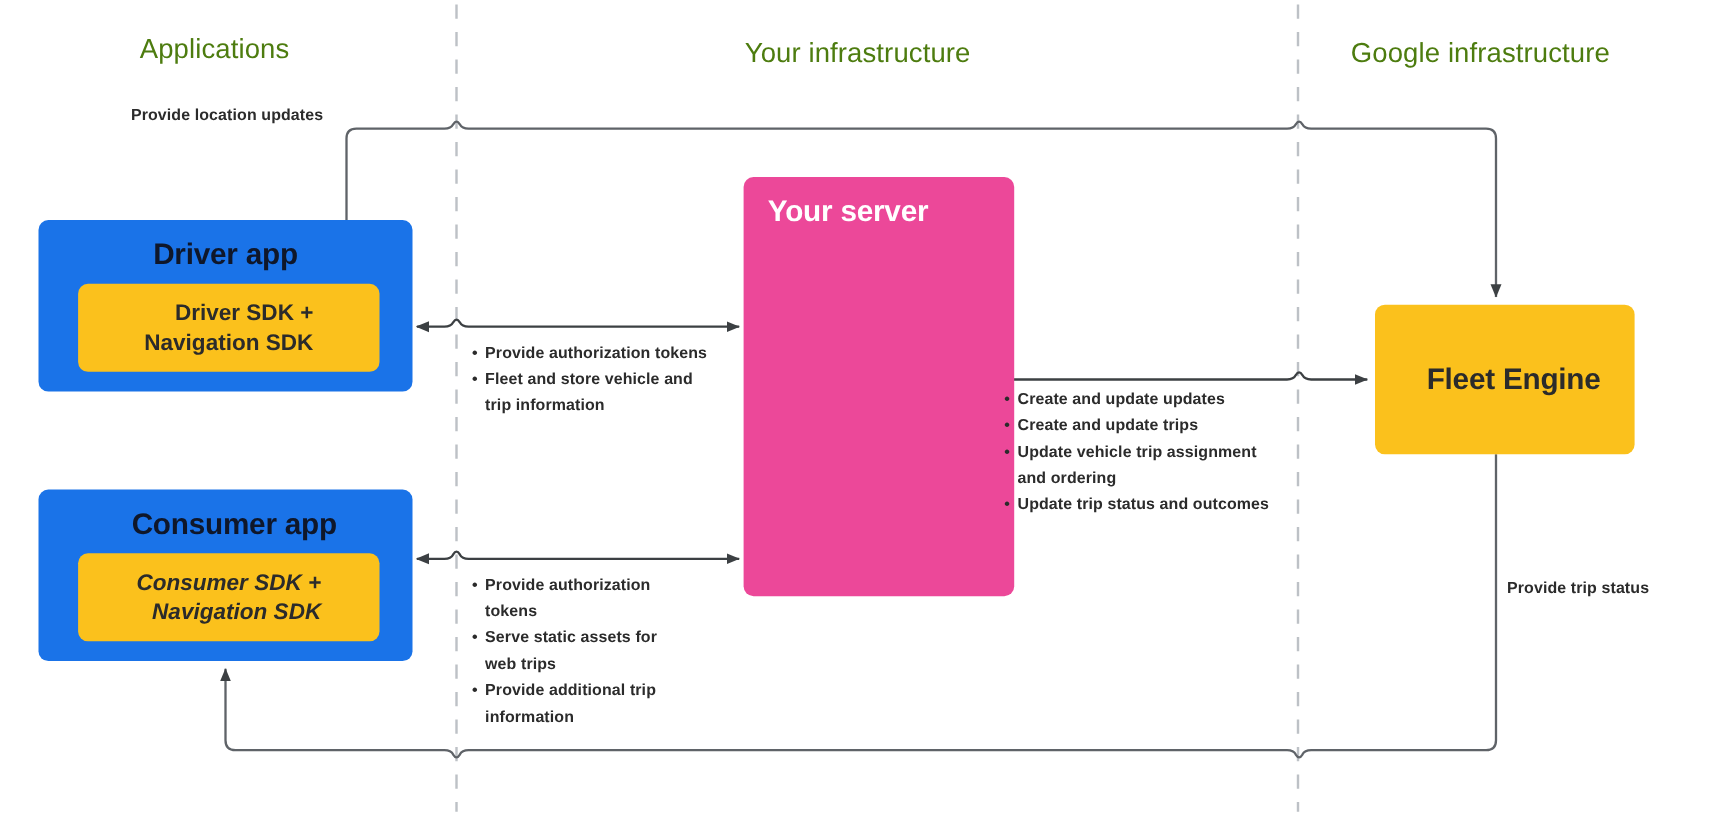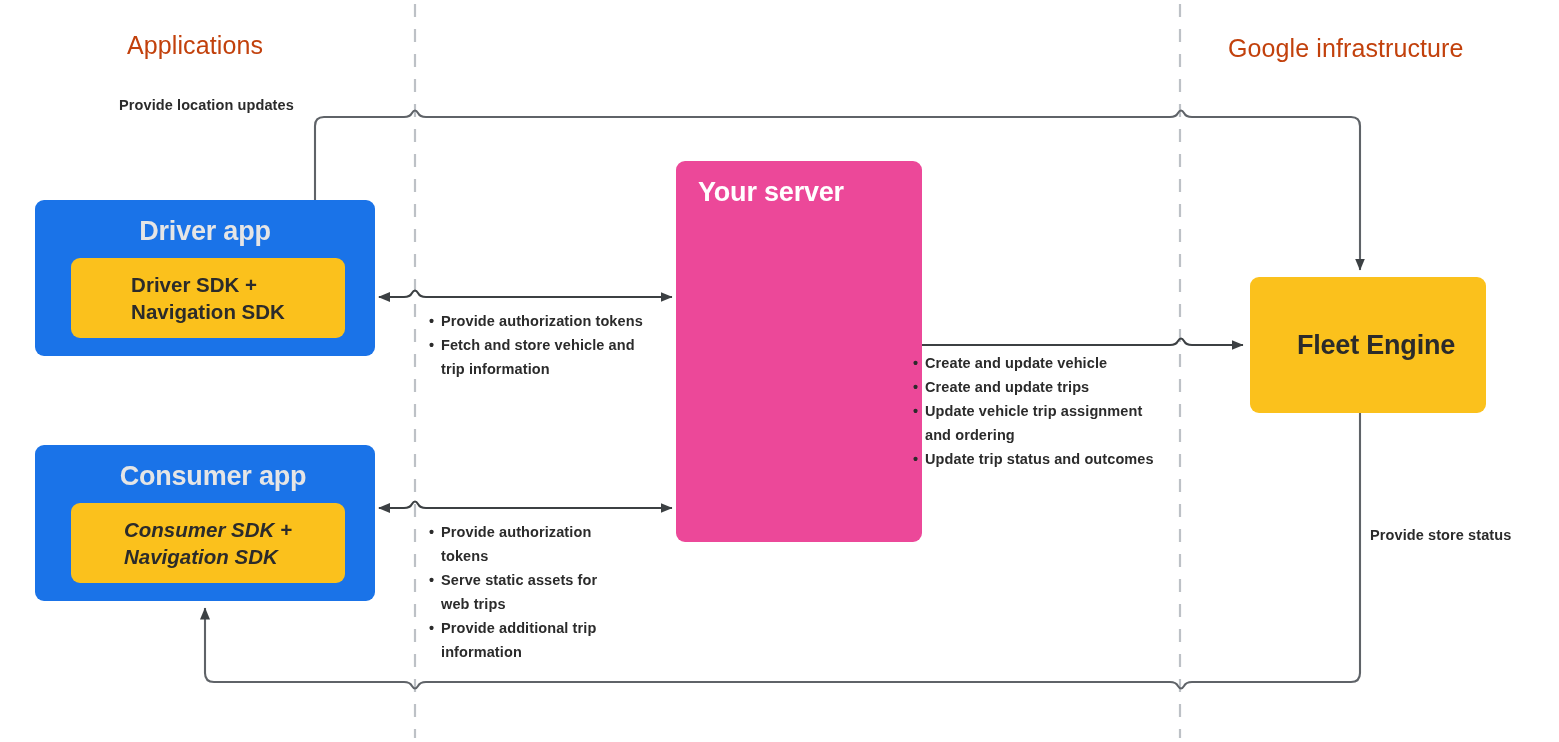--- a/index.html
+++ b/index.html
@@ -22,53 +22,53 @@
     width: 1559px;
     height: 742px;
     pointer-events: none;
   }
 
   
   .col-header {
     position: absolute;
     font-size: 25px;
     font-weight: 400;
-    color: #c2410c;
+    color: #4d7c0f;
     white-space: nowrap;
     letter-spacing: 0.1px;
   }
   #hdr-applications { left: 127px; top: 31px; }
   #hdr-your-infra   { left: 677px; top: 34px; }
   #hdr-google-infra { left: 1228px; top: 34px; }
 
   
   .app-box {
     position: absolute;
     background: #1a73e8;
     border-radius: 9px;
     box-sizing: border-box;
   }
   .app-box-title {
     position: absolute;
     left: 0;
     right: 0;
     text-align: center;
-    color: #e5e5e5;
+    color: #0f172a;
     font-size: 27px;
     font-weight: bold;
     letter-spacing: -0.2px;
   }
   .sdk-box {
     position: absolute;
     background: #fbc11c;
     border-radius: 9px;
     display: flex;
     align-items: center;
     justify-content: center;
-    text-align: left;
+    text-align: right;
     color: #2b2b2b;
     font-size: 20.5px;
     font-weight: bold;
     line-height: 1.34;
     box-sizing: border-box;
   }
 
   #box-driver-app   { left: 35px;  top: 200px; width: 340px; height: 156px; }
   #box-driver-app .app-box-title { top: 16px; }
   #sdk-driver       { left: 36px;  top: 58px;  width: 274px; height: 80px; }
@@ -184,20 +184,21 @@
              L214,682 Q205,682 205,673 L205,608" fill="none" stroke="#5f6368" stroke-width="2.1" marker-end="url(#arrowEndDark)"></path>
 
     <path d="M379,297 L404,297 q6,0 8,-4 q3,-5 6,0 q2,4 8,4 L672,297" fill="none" stroke="#3c4043" stroke-width="2.1" marker-start="url(#arrowStartDark)" marker-end="url(#arrowEndDark)"></path>
 
     <path d="M379,508 L404,508 q6,0 8,-4 q3,-5 6,0 q2,4 8,4 L672,508" fill="none" stroke="#3c4043" stroke-width="2.1" marker-start="url(#arrowStartDark)" marker-end="url(#arrowEndDark)"></path>
 
     <path d="M901,345 L1170,345 q6,0 8,-4 q3,-5 6,0 q2,4 8,4 L1243,345" fill="none" stroke="#3c4043" stroke-width="2.1" marker-end="url(#arrowEndDark)"></path>
   </svg>
 
   <div class="col-header" id="hdr-applications">Applications</div>
+  <div class="col-header" id="hdr-your-infra">Your infrastructure</div>
   <div class="col-header" id="hdr-google-infra">Google infrastructure</div>
 
   <div class="app-box" id="box-driver-app">
     <div class="app-box-title">Driver app</div>
     <div class="sdk-box" id="sdk-driver">
       <div>
         <div>Driver SDK +</div>
         <div>Navigation SDK</div>
       </div>
     </div>
@@ -215,30 +216,30 @@
 
   <div id="box-your-server">
     <div class="server-title">Your server</div>
   </div>
 
   <div id="box-fleet-engine">
     <span>Fleet Engine</span>
   </div>
 
   <div class="edge-label" id="lbl-location-updates">Provide location updates</div>
-  <div class="edge-label" id="lbl-trip-status">Provide store status</div>
+  <div class="edge-label" id="lbl-trip-status">Provide trip status</div>
 
   <div class="bullets" id="bullets-driver-server">
       <div class="bullet-row">
         <span class="dot">•</span>
         <span class="btxt">Provide authorization tokens</span>
       </div>
       <div class="bullet-row">
         <span class="dot">•</span>
-        <span class="btxt">Fetch and store vehicle and trip information</span>
+        <span class="btxt">Fleet and store vehicle and trip information</span>
       </div>
     </div>
 
   <div class="bullets" id="bullets-consumer-server">
       <div class="bullet-row">
         <span class="dot">•</span>
         <span class="btxt">Provide authorization tokens</span>
       </div>
       <div class="bullet-row">
         <span class="dot">•</span>
@@ -246,21 +247,21 @@
       </div>
       <div class="bullet-row">
         <span class="dot">•</span>
         <span class="btxt">Provide additional trip information</span>
       </div>
     </div>
 
   <div class="bullets" id="bullets-server-fleet">
       <div class="bullet-row">
         <span class="dot">•</span>
-        <span class="btxt">Create and update vehicle</span>
+        <span class="btxt">Create and update updates</span>
       </div>
       <div class="bullet-row">
         <span class="dot">•</span>
         <span class="btxt">Create and update trips</span>
       </div>
       <div class="bullet-row">
         <span class="dot">•</span>
         <span class="btxt">Update vehicle trip assignment and ordering</span>
       </div>
       <div class="bullet-row">

